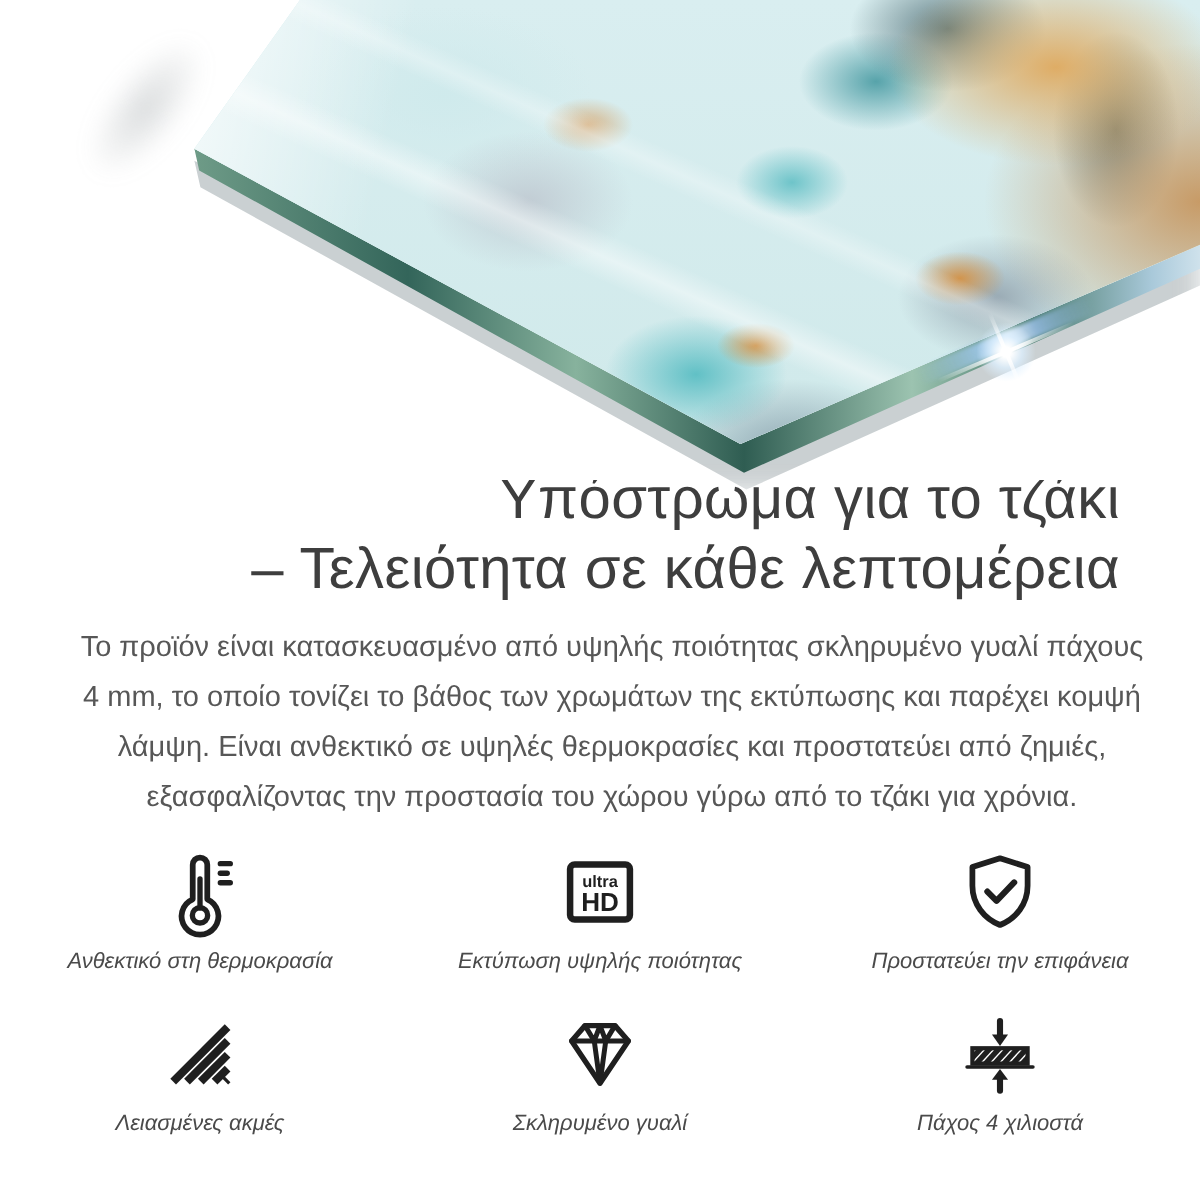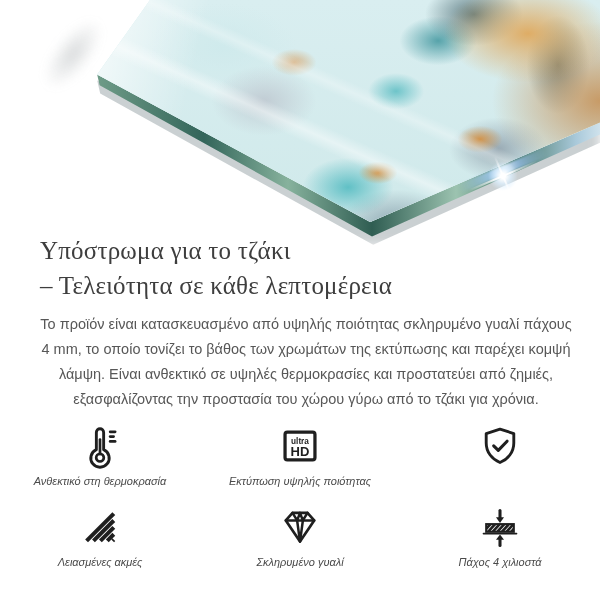--- a/index.html
+++ b/index.html
@@ -80,22 +80,22 @@
   }
   .sparkle .ray-v {
     position:absolute; left:-1px; top:-21px; width:2px; height:42px;
     background:linear-gradient(180deg, rgba(255,255,255,0), #ffffff 45%, #ffffff 55%, rgba(255,255,255,0));
   }
 
   
   .content { padding:0 40px; }
   h1.title {
     margin-top:-7px;
-    font-family:Liberation Serif, serif; font-weight:400;
-    font-size:25px; line-height:35px; color:#3e3e3e; letter-spacing:0.2px;
+    font-family:Liberation Sans, sans-serif; font-weight:400;
+    font-size:29px; line-height:35px; color:#3e3e3e; letter-spacing:0.2px;text-align:right;
   }
   p.description {
     margin-top:9px; width:532px;
     font-size:14.5px; line-height:25px; color:#575757;text-align:center;
   }
 
   
   .features {
     margin:10px -40px 0; width:600px;
     display:grid; grid-template-columns:repeat(3, 1fr); row-gap:16px;
@@ -155,20 +155,21 @@
         <div class="label">Εκτύπωση υψηλής ποιότητας</div>
       </div>
 
       <div class="feature">
         <div class="icon">
           <svg width="46" height="46" viewBox="0 0 24 24" fill="none" stroke="#1f1f1f" stroke-linecap="round" stroke-linejoin="round">
             <path d="M12 3.2l7.2 2.3v4.9c0 4.8-3.1 8.6-7.2 10.2-4.1-1.6-7.2-5.4-7.2-10.2V5.5Z" stroke-width="1.5"></path>
             <path d="M8.7 11.9l2.4 2.4 4.6-4.8" stroke-width="1.6"></path>
           </svg>
         </div>
+        <div class="label">Προστατεύει την επιφάνεια</div>
       </div>
 
       <div class="feature">
         <div class="icon">
           <svg width="46" height="46" viewBox="0 0 24 24" fill="none" stroke="#1f1f1f" stroke-linecap="butt">
             <path d="M5 19.2 19.2 5" stroke-width="2.1"></path>
             <path d="M8.6 19.2 19.2 8.6" stroke-width="2.1"></path>
             <path d="M12.2 19.2 19.2 12.2" stroke-width="2.1"></path>
             <path d="M15.8 19.2 19.2 15.8" stroke-width="2.1"></path>
             <path d="M18.6 19.2 19.2 18.6" stroke-width="2.1"></path>

